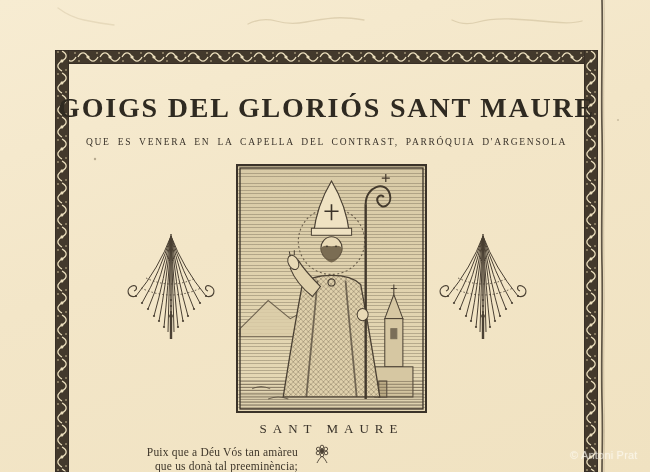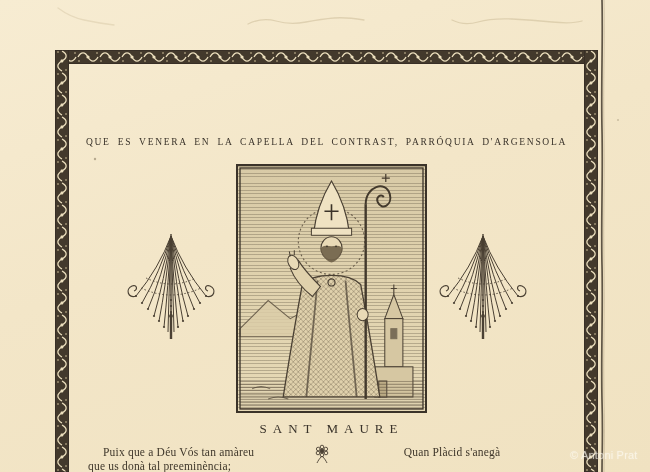--- a/index.html
+++ b/index.html
@@ -18,21 +18,21 @@
   .subtitle{
     left:55px;top:136px;width:543px;text-align:center;
     font-size:9.5px;font-weight:normal;letter-spacing:1.7px;line-height:12px;
     color:#3a332a;word-spacing:3px;
   }
   .caption{
     left:236px;top:421px;width:191px;text-align:center;
     font-size:13px;letter-spacing:6px;color:#3a332a;font-weight:normal;
   }
   .verse{font-size:11.5px;line-height:13.5px;color:#3e362a;letter-spacing:.2px;}
-  .verse-left{left:88px;top:446px;width:210px;text-align:left;}
+  .verse-left{left:88px;top:446px;width:210px;text-align:right;}
   .verse-left .l1{text-indent:15px;}
   .verse-right{left:368px;top:446px;width:168px;text-align:center;}
   
   .engraving{
     left:236px;top:164px;width:191px;height:249px;box-sizing:border-box;
     border:2.5px solid #3b3329;margin:0;
     background:
       repeating-linear-gradient(180deg, rgba(86,76,58,.32) 0px, rgba(86,76,58,.32) .9px, rgba(0,0,0,0) .9px, rgba(0,0,0,0) 3.4px),
       linear-gradient(180deg,#d8caa6 0%,#e1d3af 55%,#e6d9b6 100%);
   }
@@ -92,20 +92,21 @@
         <rect width="22" height="14" fill="#43392c"></rect>
         <path d="M1,7 C4,1.5 8,1.5 11,7 C14,12.5 18,12.5 21,7" stroke="#ecdfbd" stroke-width="1.3" fill="none"></path>
         <circle cx="11" cy="7" r="1.6" fill="#ecdfbd"></circle>
         <circle cx="2" cy="11" r="0.8" fill="#d9c9a0"></circle>
         <circle cx="20" cy="3" r="0.8" fill="#d9c9a0"></circle>
       </pattern>
     </defs>
     <rect width="14" height="422" fill="url(#br)" stroke="#2e2720" stroke-width="1"></rect>
   </svg>
 
+  <div class="abs title">GOIGS DEL GLORIÓS SANT MAURE</div>
   <div class="abs subtitle">QUE ES VENERA EN LA CAPELLA DEL CONTRAST, PARRÓQUIA D'ARGENSOLA</div>
 
   <svg class="abs" style="left:126px;top:232px;" width="90" height="108" viewBox="0 0 90 108">
     <g stroke="#4a4033" fill="none" stroke-width="1">
       <path d="M45,2 V106" stroke-width="1.4"></path>
       <path d="M45,4 Q33,36 10,64"></path>
         <path d="M45,4 Q34,40 16,71"></path>
         <path d="M45,4 Q36,44 22,77"></path>
       <path d="M45,4 Q38,49 28,84"></path>
         <path d="M45,4 Q40,53 33,89"></path>
@@ -265,21 +266,20 @@
         <circle cx="11.8" cy="5" r="1.8"></circle>
         <circle cx="12" cy="9" r="1.8"></circle>
       <circle cx="8" cy="11" r="1.8"></circle>
         <circle cx="4.2" cy="5" r="1.8"></circle>
         <circle cx="4" cy="9" r="1.8"></circle>
       <path d="M8,12 C5,15 4,17 3,19 M8,12 C11,15 12,17 13,19"></path>
     </g>
   </svg>
 
   <div class="abs verse verse-right">
-    <div>Quan Plàcid s'anegà</div>
   </div>
 
   <svg class="abs" style="left:596px;top:0;" width="14" height="472" viewBox="0 0 14 472">
     <path d="M6,0 C7,40 5,85 6,130 C7,175 5,220 6,265 C7,310 5,355 6,400 C7,435 6,455 6,472" stroke="#3a3126" stroke-width="1.7" fill="none" opacity="0.8"></path>
     <path d="M8,0 C9,40 7,85 8,130 C9,175 7,220 8,265 C9,310 7,355 8,400 C9,435 8,455 8,472" stroke="#8a7a5d" stroke-width="0.8" fill="none" opacity="0.4"></path>
   </svg>
 
   <div class="abs watermark">© Antoni Prat</div>
 
 </div>

